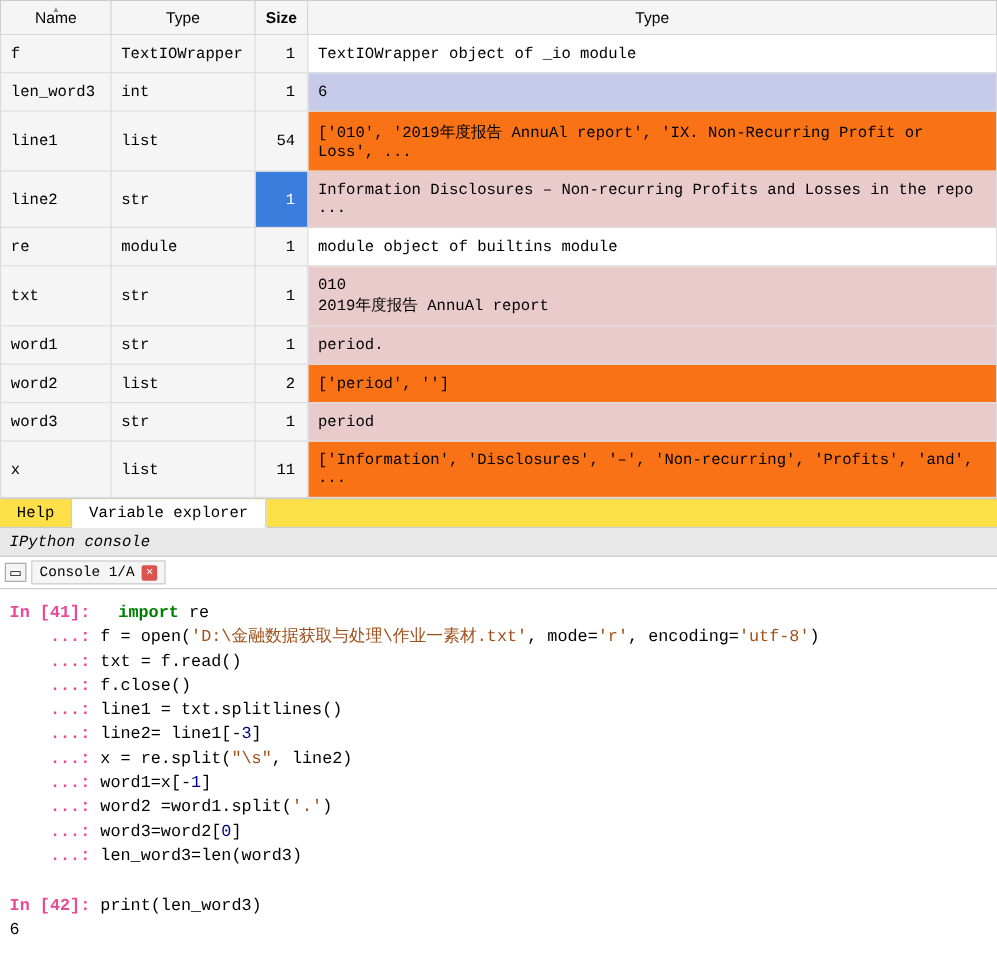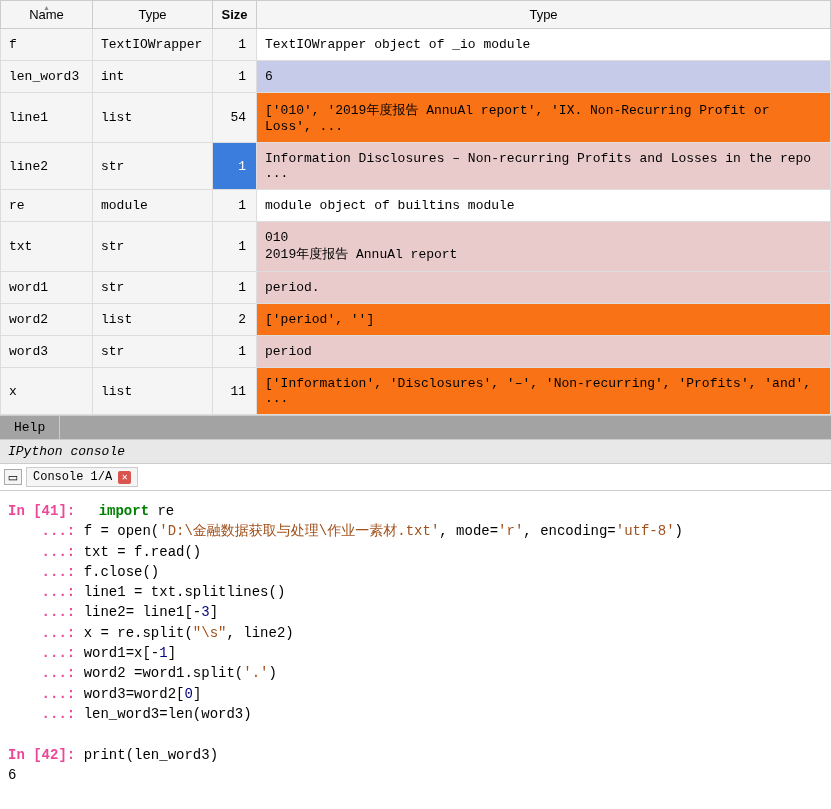--- a/index.html
+++ b/index.html
@@ -15,21 +15,21 @@
 .var-table td.value-col { background: #fff; white-space: pre-wrap; }
 .var-table tr.hl-blue td.value-col { background: #c7cbea; }
 .var-table tr.hl-yellow td.value-col { background: #f97316; }
 .var-table tr.hl-pink td.value-col { background: #eacbcc; }
 .var-table td.size-selected { background: #3b7ddd; color: #fff; text-align: right; padding-right: 10px; }
 
 .col-name { width: 92px; }
 .col-type { width: 120px; margin-left: 37px; }
 .col-size { width: 44px; }
 
-.tabbar { display: flex; border-top: 1px solid #ccc; border-bottom: 1px solid #ccc; background: #a3a3a3; }
+.tabbar { display: flex; border-top: 1px solid #ccc; border-bottom: 1px solid #ccc; background: #fde047; }
 .tabbar .tab { padding: 4px 14px; border-right: 1px solid #ccc; font-family: 'Courier New', monospace; font-size: 13px; cursor: pointer; }
 .tabbar .tab.active { background: #fff; border-bottom: 1px solid #fff; margin-bottom: -1px; }
 
 .panehdr { background: #e8e8e8; border-bottom: 1px solid #ccc; padding: 4px 8px; font-family: 'Courier New', monospace; font-size: 13px; font-style: italic; }
 
 .console-tabs { display: flex; align-items: center; border-bottom: 1px solid #ccc; padding: 3px 4px; gap: 4px; }
 .console-tabs .newtab { width: 18px; height: 16px; border: 1px solid #aaa; display: flex; align-items: center; justify-content: center; font-size: 11px; cursor: pointer; background: #f5f5f5; }
 .console-tabs .ctab { background: #f5f5f5; border: 1px solid #ccc; padding: 2px 6px; font-family: 'Courier New', monospace; font-size: 12px; display: flex; align-items: center; gap: 6px; cursor: pointer; }
 .console-tabs .ctab .close { background: #d9534f; color: #fff; width: 13px; height: 13px; font-size: 10px; line-height: 13px; text-align: center; border-radius: 2px; cursor: pointer; }
 
@@ -112,20 +112,21 @@
         <td class="name-col col-name">x</td>
         <td class="type-col col-type">list</td>
         <td class="size-col col-size">11</td>
         <td class="value-col">['Information', 'Disclosures', '–', 'Non-recurring', 'Profits', 'and', ...</td>
       </tr>
     </tbody>
 </table>
 
 <div class="tabbar">
   <div class="tab">Help</div>
+  <div class="tab active">Variable explorer</div>
 </div>
 
 <div class="panehdr">IPython console</div>
 
 <div class="console-tabs">
   <div class="newtab">▭</div>
   <div class="ctab">
     <span>Console 1/A</span>
     <span class="close">✕</span>
   </div>

